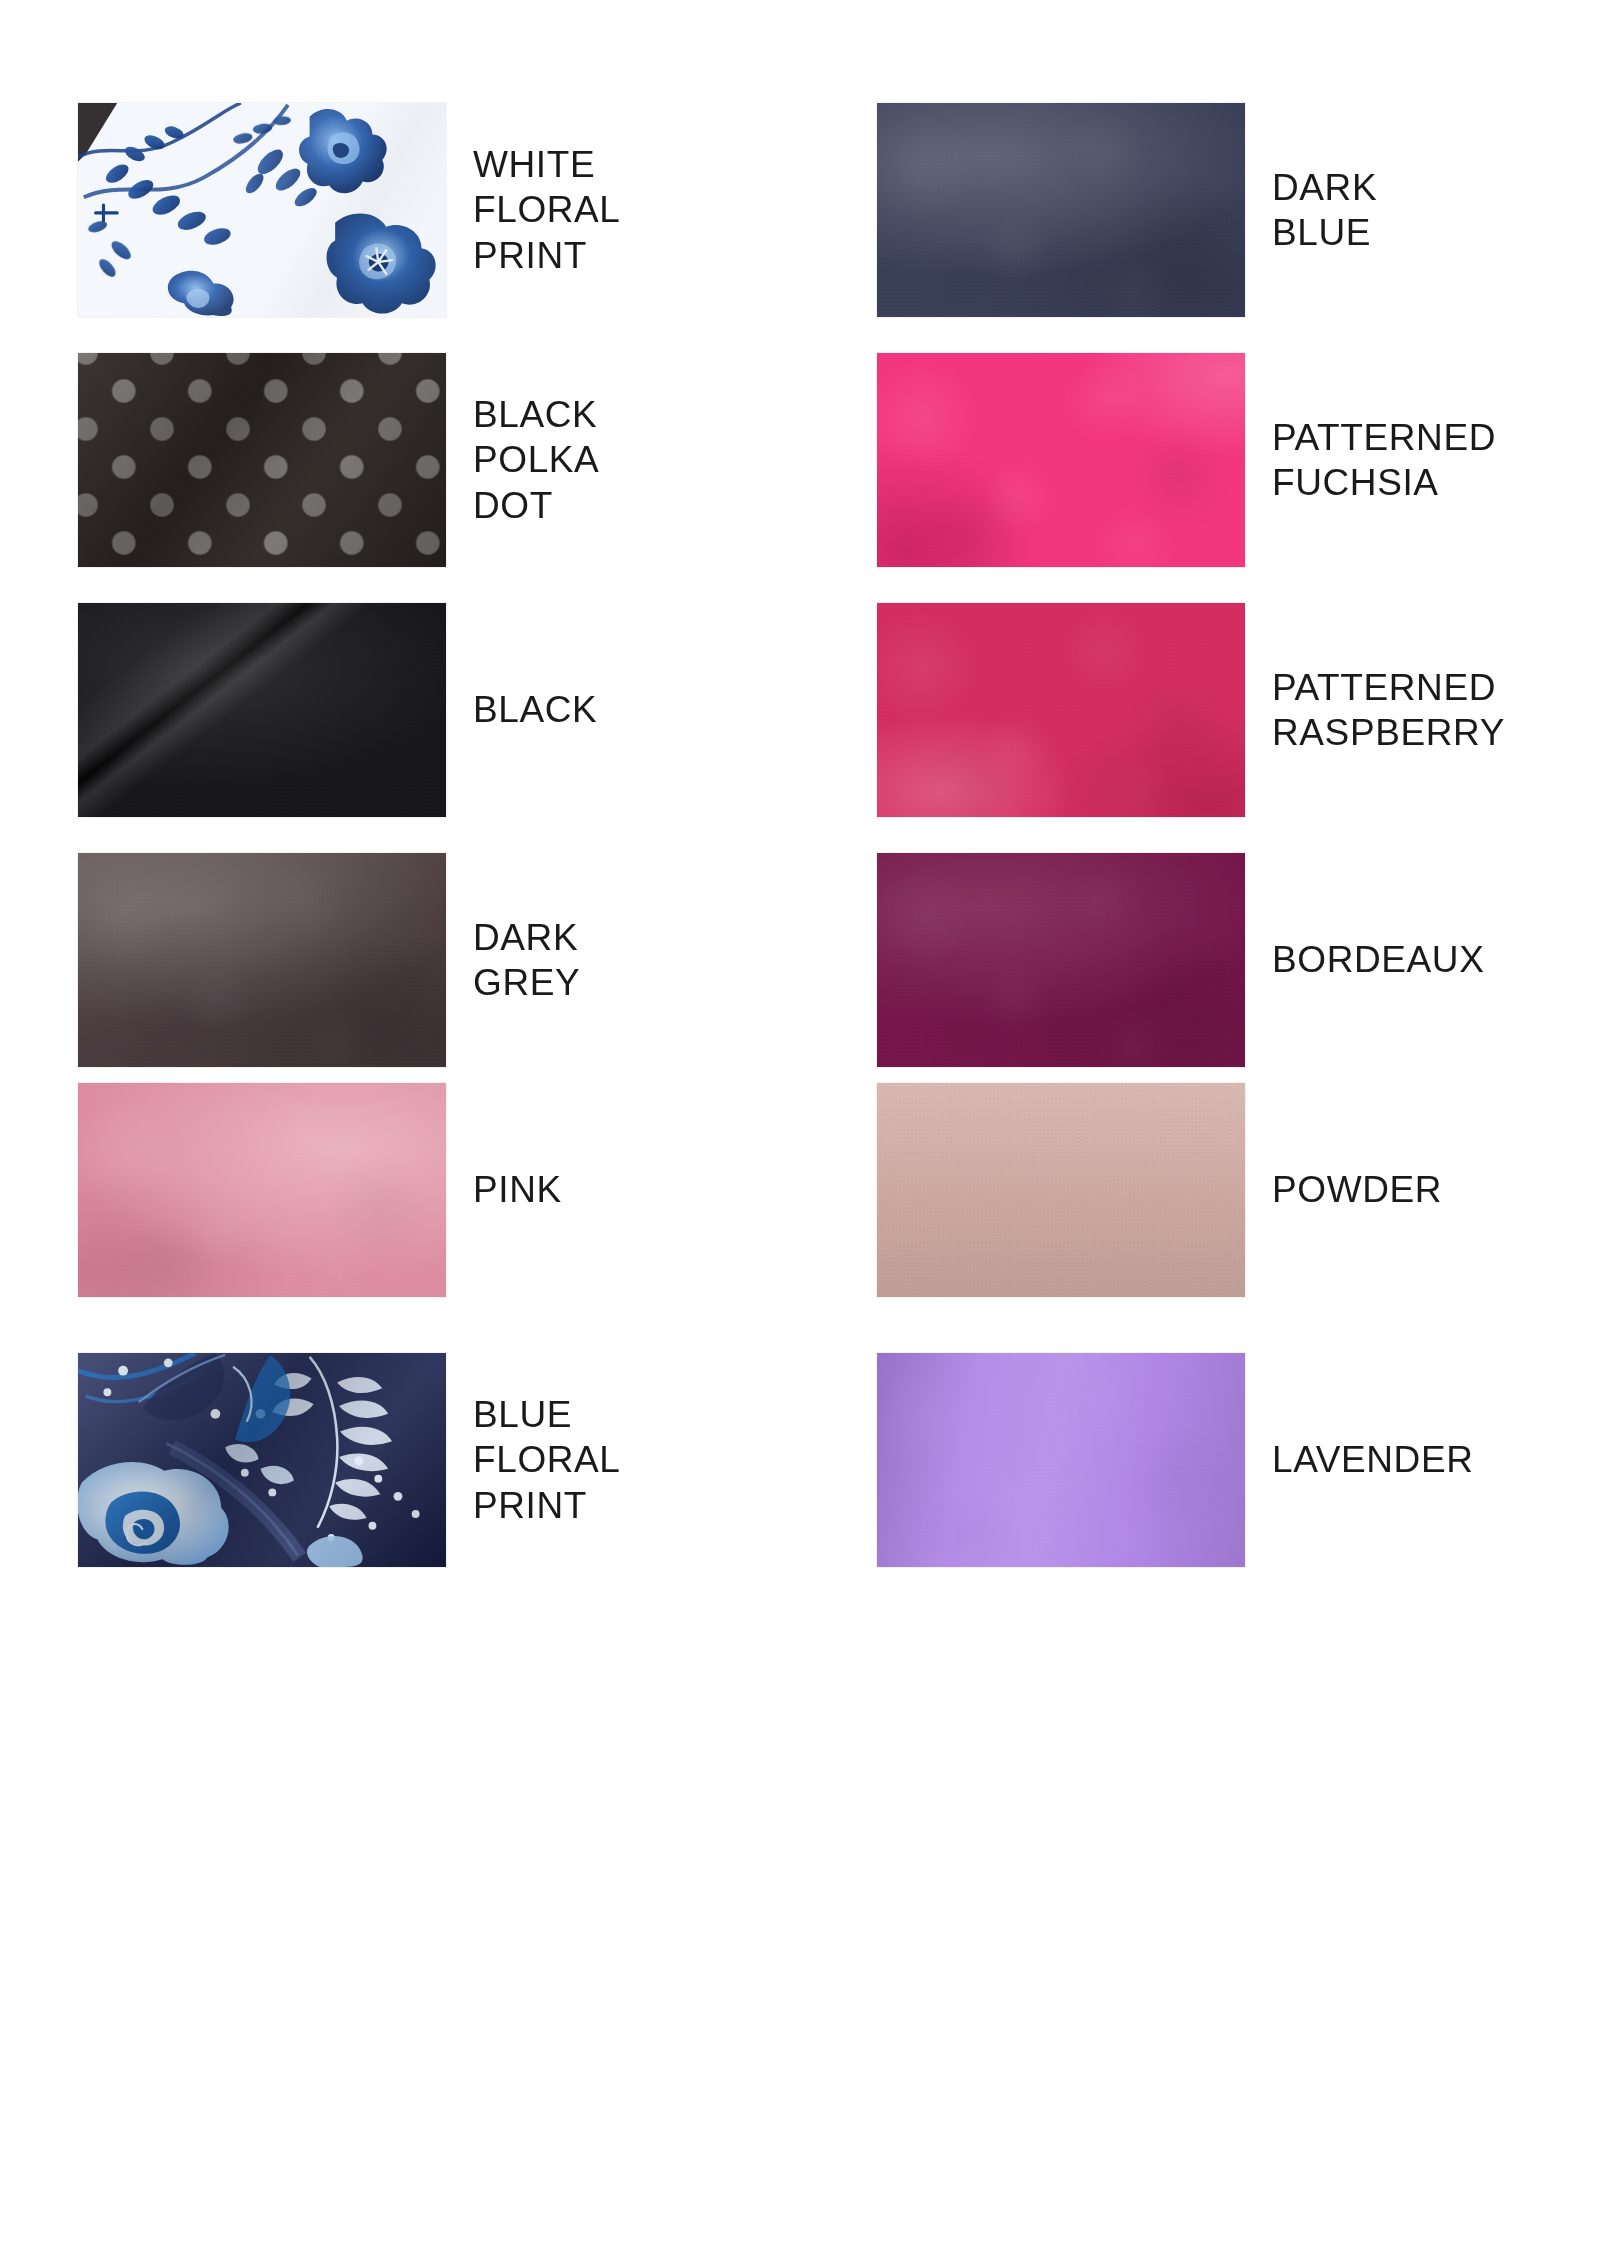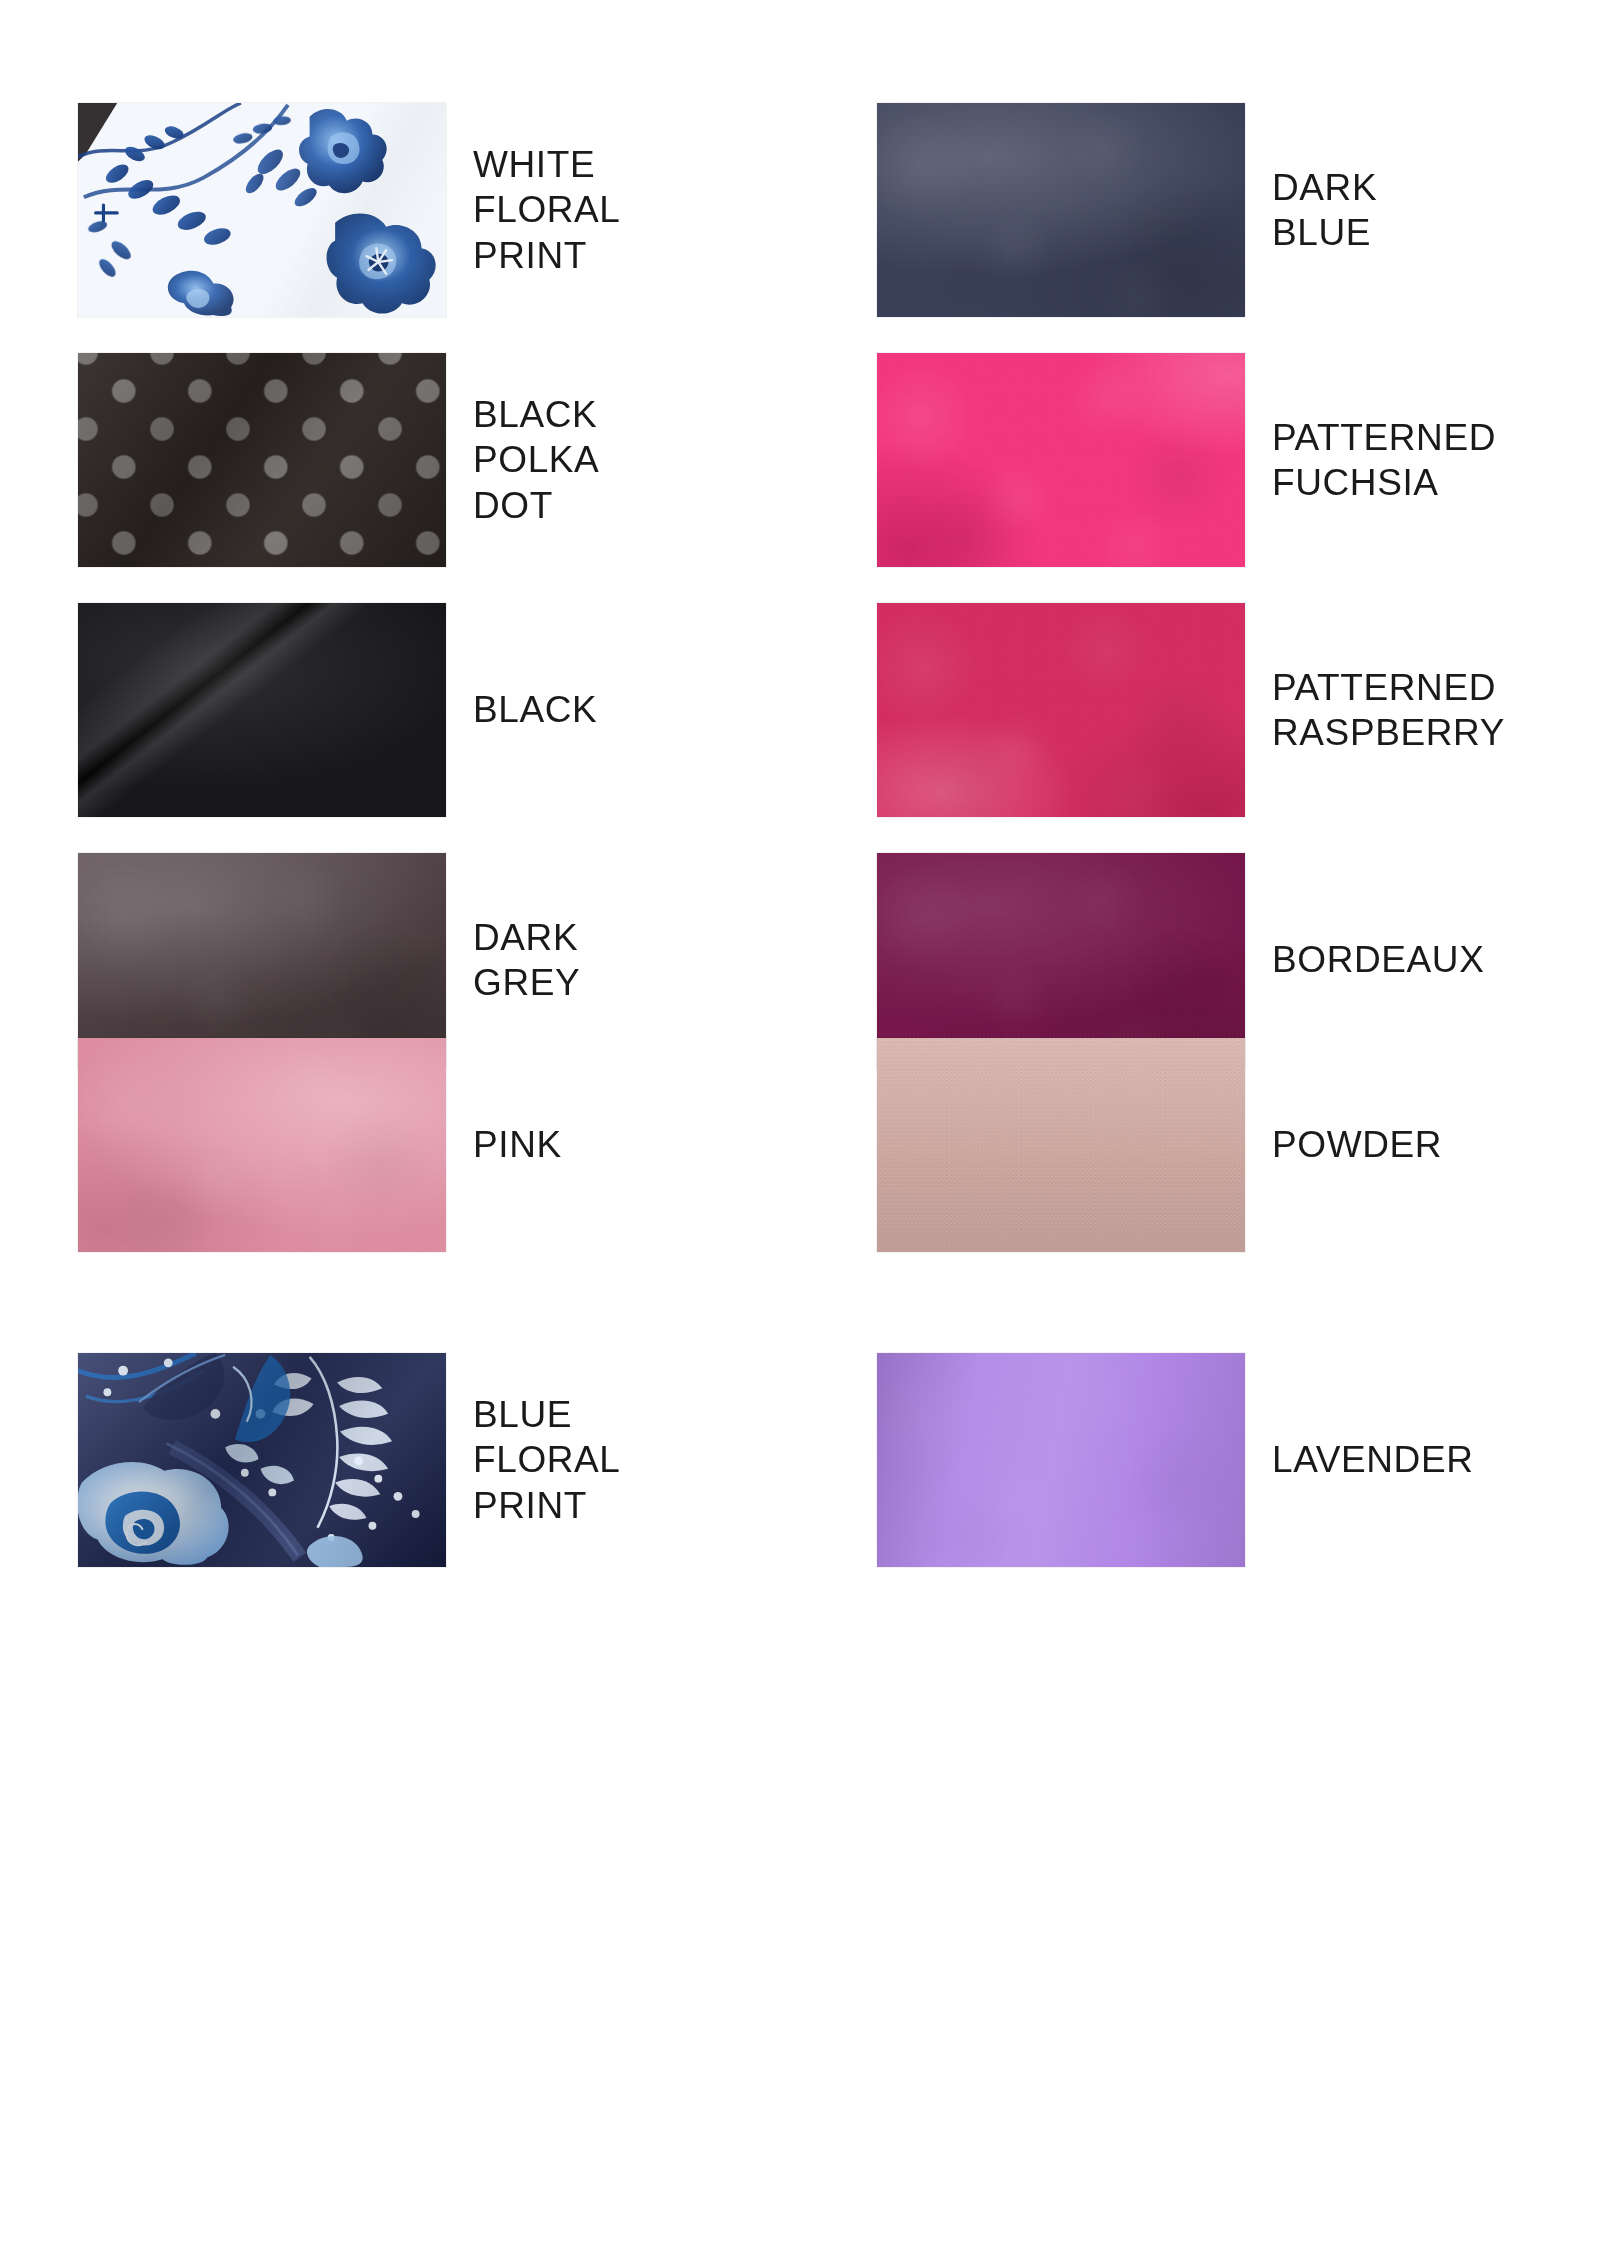--- a/index.html
+++ b/index.html
@@ -293,21 +293,21 @@
     <div class="swatch-cell col-right">
       <div class="swatch-chip" style="background:#76164a;">
         <div class="tex sheen-soft" style="opacity:0.65;"></div>
         <div class="tex mottle" style="opacity:0.45;"></div>
         <div class="tex weave" style="opacity:0.25;"></div>
       </div>
       <div class="swatch-label">Bordeaux</div>
     </div>
   </div>
 
-  <div class="swatch-row" style="top:1038px;">
+  <div class="swatch-row" style="top:1083px;">
 
     <div class="swatch-cell col-left">
       <div class="swatch-chip" style="background:#df8fa2;">
         <div class="tex" style="background:radial-gradient(120% 100% at 72% 30%, rgba(255,225,232,0.45), rgba(255,255,255,0) 62%), radial-gradient(90% 90% at 8% 88%, rgba(150,70,92,0.30), rgba(0,0,0,0) 55%);"></div>
         <div class="tex mottle" style="opacity:0.5;"></div>
         <div class="tex weave" style="opacity:0.18;"></div>
       </div>
       <div class="swatch-label">Pink</div>
     </div>
 

